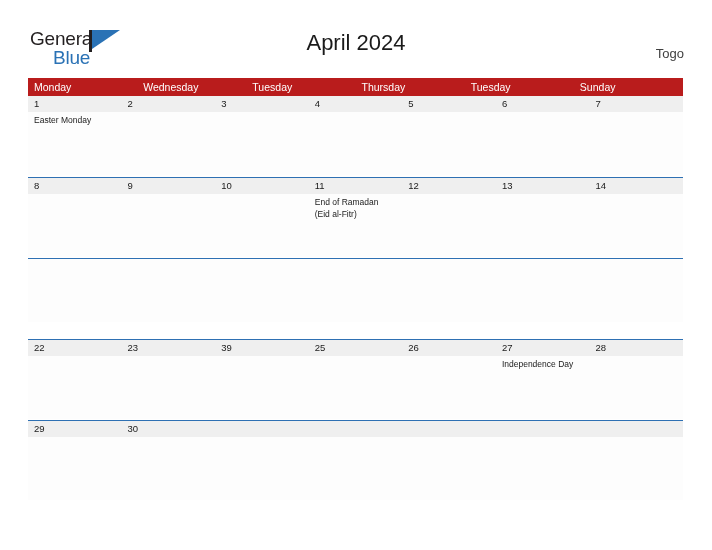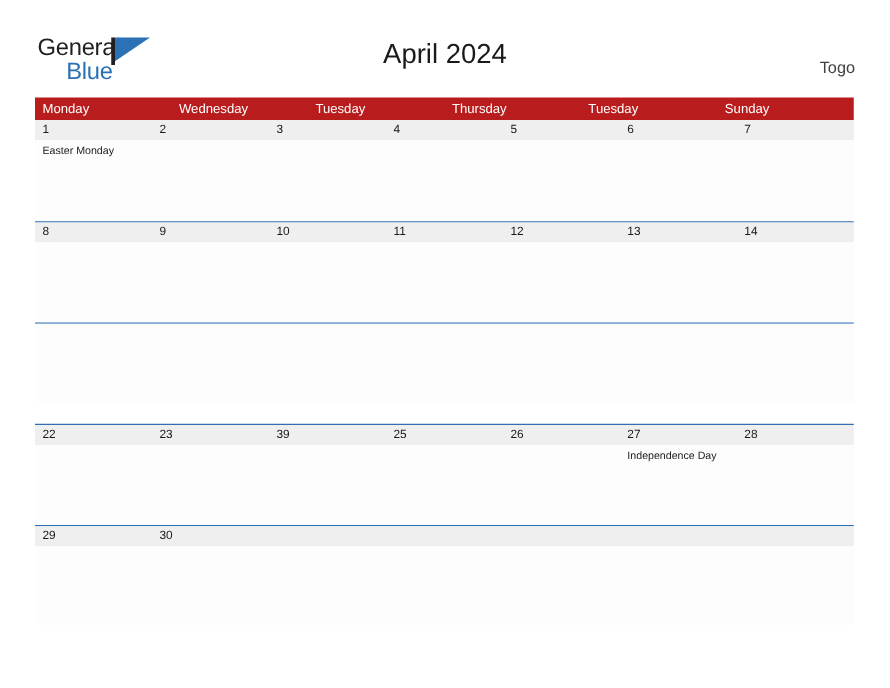--- a/index.html
+++ b/index.html
@@ -217,20 +217,24 @@
             <div class="daynum-cell">10</div>
             <div class="daynum-cell">11</div>
             <div class="daynum-cell">12</div>
             <div class="daynum-cell">13</div>
             <div class="daynum-cell">14</div>
           </div>
           <div class="events-band">
             <div class="events-cell"></div>
             <div class="events-cell"></div>
             <div class="events-cell"></div>
+            <div class="events-cell">
+              <div class="event-text">End of Ramadan</div>
+              <div class="event-text">(Eid al-Fitr)</div>
+            </div>
             <div class="events-cell"></div>
             <div class="events-cell"></div>
             <div class="events-cell"></div>
           </div>
         </div>
         <div class="week-row">
           <div class="events-band">
             <div class="events-cell"></div>
             <div class="events-cell"></div>
             <div class="events-cell"></div>

